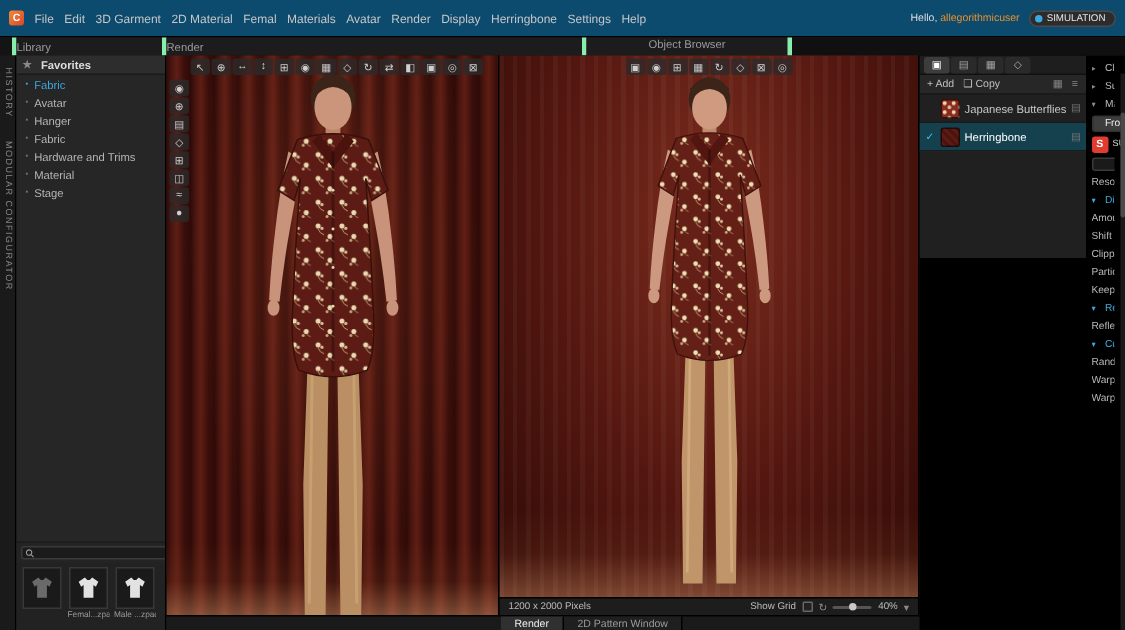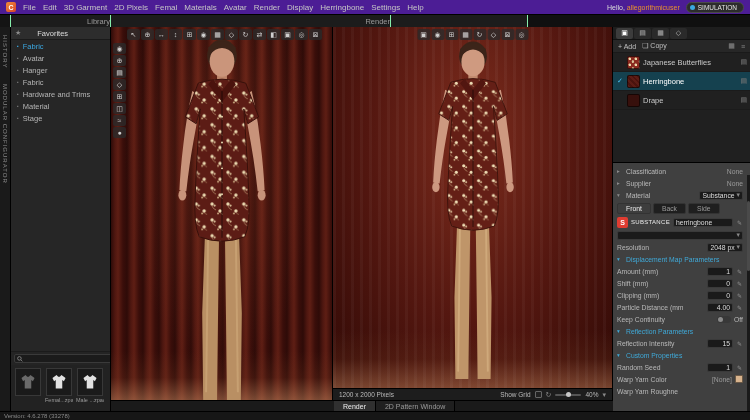--- a/index.html
+++ b/index.html
@@ -4,54 +4,54 @@
 <style>
   * { margin:0; padding:0; box-sizing:border-box; }
   html,body { background:#111; }
   #app {
     position:relative; width:750px; height:420px; overflow:hidden;
     background:#1e1e1e; color:#ccc;
     font-family:"Liberation Sans", sans-serif; font-size:8px;
     -webkit-font-smoothing:antialiased; user-select:none;
   }
   
-  .menubar { height:15px; background:#4c1d95; border-bottom:1px solid #000;
+  .menubar { height:25px; background:#0c4a6e; border-bottom:1px solid #000;
     display:flex; align-items:center; gap:7px; padding:0 6px; }
   .logo { width:10px; height:10px; border-radius:2px; flex:0 0 auto;
     background:linear-gradient(135deg,#f08c3a,#d9442b); color:#fff;
     font-size:7px; font-weight:bold; display:flex; align-items:center; justify-content:center; }
   .menu-item { color:#c6c6c6; font-size:8px; white-space:nowrap; cursor:default; }
   .mb-right { margin-left:auto; display:flex; align-items:center; gap:6px; }
   .greeting { font-size:7px; color:#ddd; white-space:nowrap; }
   .greeting .uname { color:#e8912f; }
   .sim-pill { display:flex; align-items:center; gap:3px; background:#2c2c2c;
     border:1px solid #4a4a4a; border-radius:8px; padding:1px 6px 1px 3px;
     font-size:6.5px; color:#e6e6e6; }
   .sim-dot { width:5px; height:5px; border-radius:50%; background:#3ba7e0; }
   
   .tabbar { height:12px; background:#101010; display:flex; font-size:7.5px; color:#9a9a9a; }
-  .tab { display:flex; align-items:center; justify-content:flex-end; gap:3px;
-    border-right:1px solid #86efac; background:#1c1c1c; overflow:hidden; white-space:nowrap; }
+  .tab { display:flex; align-items:center; justify-content:flex-start; gap:3px;
+    border-right:3px solid #86efac; background:#1c1c1c; overflow:hidden; white-space:nowrap; }
   .tab.rail { width:11px; background:#141414; }
   .tab.lib { width:100px; }
   .tab.doc { width:222px; background:#262626; color:#ddd; }
   .tab.rnd { width:280px; }
   .tab.ob  { width:137px; }
   .tab .x { color:#888; font-size:6px; }
   
   .main { display:flex; height:384px; }
   
   .leftrail { width:11px; background:#1a1a1a; border-right:1px solid #000;
     display:flex; flex-direction:column; align-items:center; gap:16px; padding-top:8px; }
   .vlabel { writing-mode:vertical-rl; font-size:6px; letter-spacing:1px; color:#8a8a8a; white-space:nowrap; }
   
   .library { width:100px; background:#262626; border-right:1px solid #000;
     display:flex; flex-direction:column; font-size:7.5px; overflow:hidden; }
-  .lib-header { height:13px; flex:0 0 auto; display:flex; align-items:center; gap:16px;
-    padding:0 4px; color:#ddd; background:#2d2d2d; border-bottom:1px solid #1a1a1a; }
+  .lib-header { height:13px; flex:0 0 auto; display:flex; align-items:center; gap:6px;
+    padding:0 4px; color:#ddd; background:#2d2d2d; border-bottom:1px solid #1a1a1a;font-weight:bold; }
   .star { color:#8a8a8a; font-size:7px; }
   .lib-item { height:12px; display:flex; align-items:center; gap:4px; padding:0 6px; color:#b5b5b5; cursor:default; }
   .lib-item .bullet { font-size:5px; color:#777; }
   .lib-item.active { color:#3ba7e0; }
   .lib-item.active .bullet { color:#3ba7e0; }
   .lib-search { margin-top:auto; height:14px; flex:0 0 auto; display:flex; align-items:center;
     gap:3px; padding:0 3px; border-top:1px solid #1b1b1b; background:#242424; }
   .search-box { flex:1; height:9px; background:#1b1b1b; border:1px solid #3a3a3a;
     border-radius:2px; display:flex; align-items:center; padding:0 2px; gap:2px; }
   .search-box input { flex:1; min-width:0; border:none; background:transparent; color:#ccc;
@@ -88,21 +88,21 @@
   .render-info .right { margin-left:auto; display:flex; align-items:center; gap:4px; }
   .checkbox { width:7px; height:7px; border:1px solid #666; background:#222; border-radius:1px; }
   .slider { width:26px; height:2px; background:#555; border-radius:1px; position:relative; }
   .slider .knob { position:absolute; left:40%; top:-2px; width:5px; height:5px; border-radius:50%; background:#c9c9c9; }
   .bottombar { height:11px; background:#1a1a1a; border-top:1px solid #000;
     display:flex; align-items:stretch; padding-left:223px; }
   .btab { padding:0 9px; display:flex; align-items:center; font-size:7px; color:#9a9a9a;
     border-right:1px solid #000; background:#1f1f1f; }
   .btab.active { background:#303030; color:#eee; }
   
-  .rightcol { width:137px; display:flex; flex-direction:column; background:#404040; overflow:hidden; }
+  .rightcol { width:137px; display:flex; flex-direction:row; background:#000000; overflow:hidden; }
   .ob { height:136px; display:flex; flex-direction:column; border-bottom:1px solid #000; }
   .ob-icon-tabs { height:13px; display:flex; align-items:center; gap:1px; padding:0 3px;
     background:#1e1e1e; border-bottom:1px solid #111; }
   .ob-itab { width:17px; height:11px; display:flex; align-items:center; justify-content:center;
     font-size:7px; color:#aaa; background:#2a2a2a; border-radius:2px; }
   .ob-itab.active { background:#3c3c3c; color:#fff; }
   .ob-actions { height:13px; display:flex; align-items:center; gap:6px; padding:0 5px;
     background:#272727; font-size:7px; color:#c0c0c0; border-bottom:1px solid #1a1a1a; }
   .ob-actions .spacer { margin-left:auto; }
   .ob-list { flex:1; background:#202020; }
@@ -152,21 +152,21 @@
 </head>
 <body>
 
 <div id="app">
 
   <div class="menubar">
     <div class="logo">C</div>
     <span class="menu-item">File</span>
     <span class="menu-item">Edit</span>
     <span class="menu-item">3D Garment</span>
-    <span class="menu-item">2D Pixels</span>
+    <span class="menu-item">2D Material</span>
     <span class="menu-item">Femal</span>
     <span class="menu-item">Materials</span>
     <span class="menu-item">Avatar</span>
     <span class="menu-item">Render</span>
     <span class="menu-item">Display</span>
     <span class="menu-item">Herringbone</span>
     <span class="menu-item">Settings</span>
     <span class="menu-item">Help</span>
     <div class="mb-right">
       <span class="greeting"><span>Hello, </span><span class="uname">allegorithmicuser</span></span>
@@ -419,26 +419,20 @@
             <span class="swatch sw-butterflies"></span>
             <span>Japanese Butterflies</span>
             <span class="row-icon">▤</span>
           </div>
           <div class="ob-row selected">
             <span class="ob-check">✓</span>
             <span class="swatch sw-herringbone"></span>
             <span>Herringbone</span>
             <span class="row-icon">▤</span>
           </div>
-          <div class="ob-row">
-            <span class="ob-check"></span>
-            <span class="swatch sw-drape"></span>
-            <span>Drape</span>
-            <span class="row-icon">▤</span>
-          </div>
         </div>
       </div>
 
       <div class="pe">
         <div class="pe-body">
           <div class="pe-row">
             <span class="pe-caret">▸</span>
             <span class="pe-label">Classification</span>
             <span class="pe-value">None</span>
           </div>

